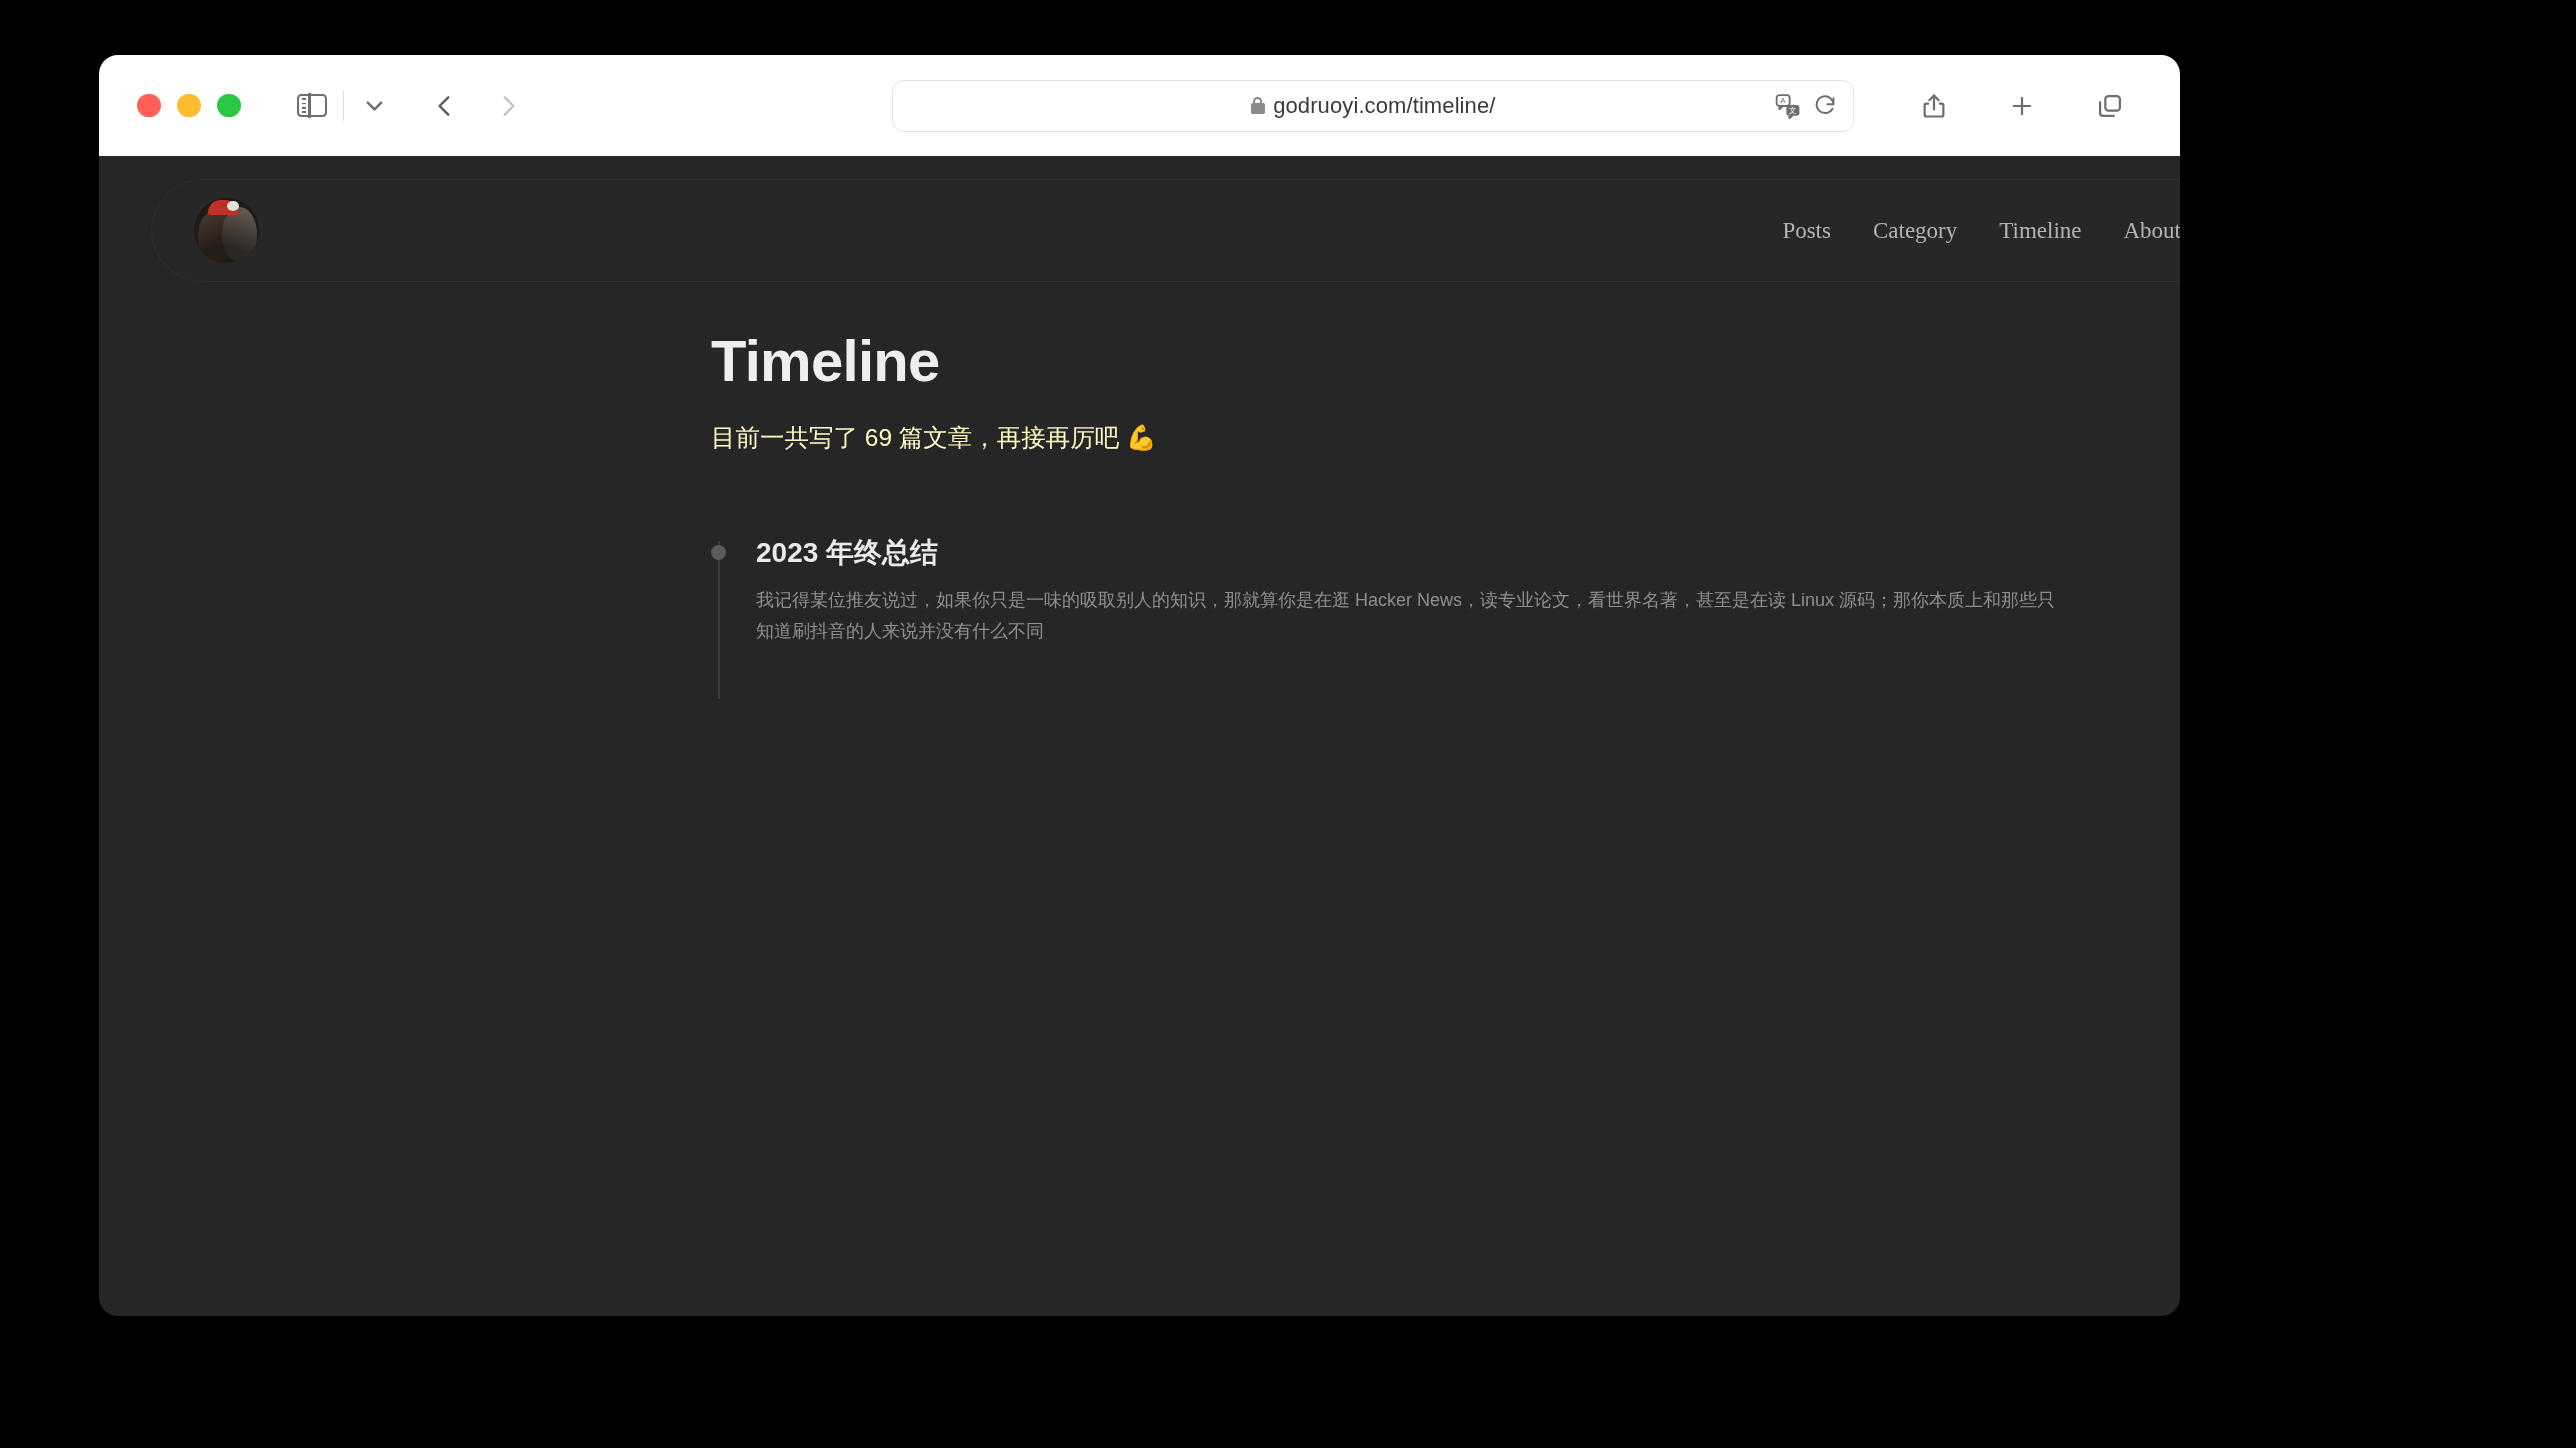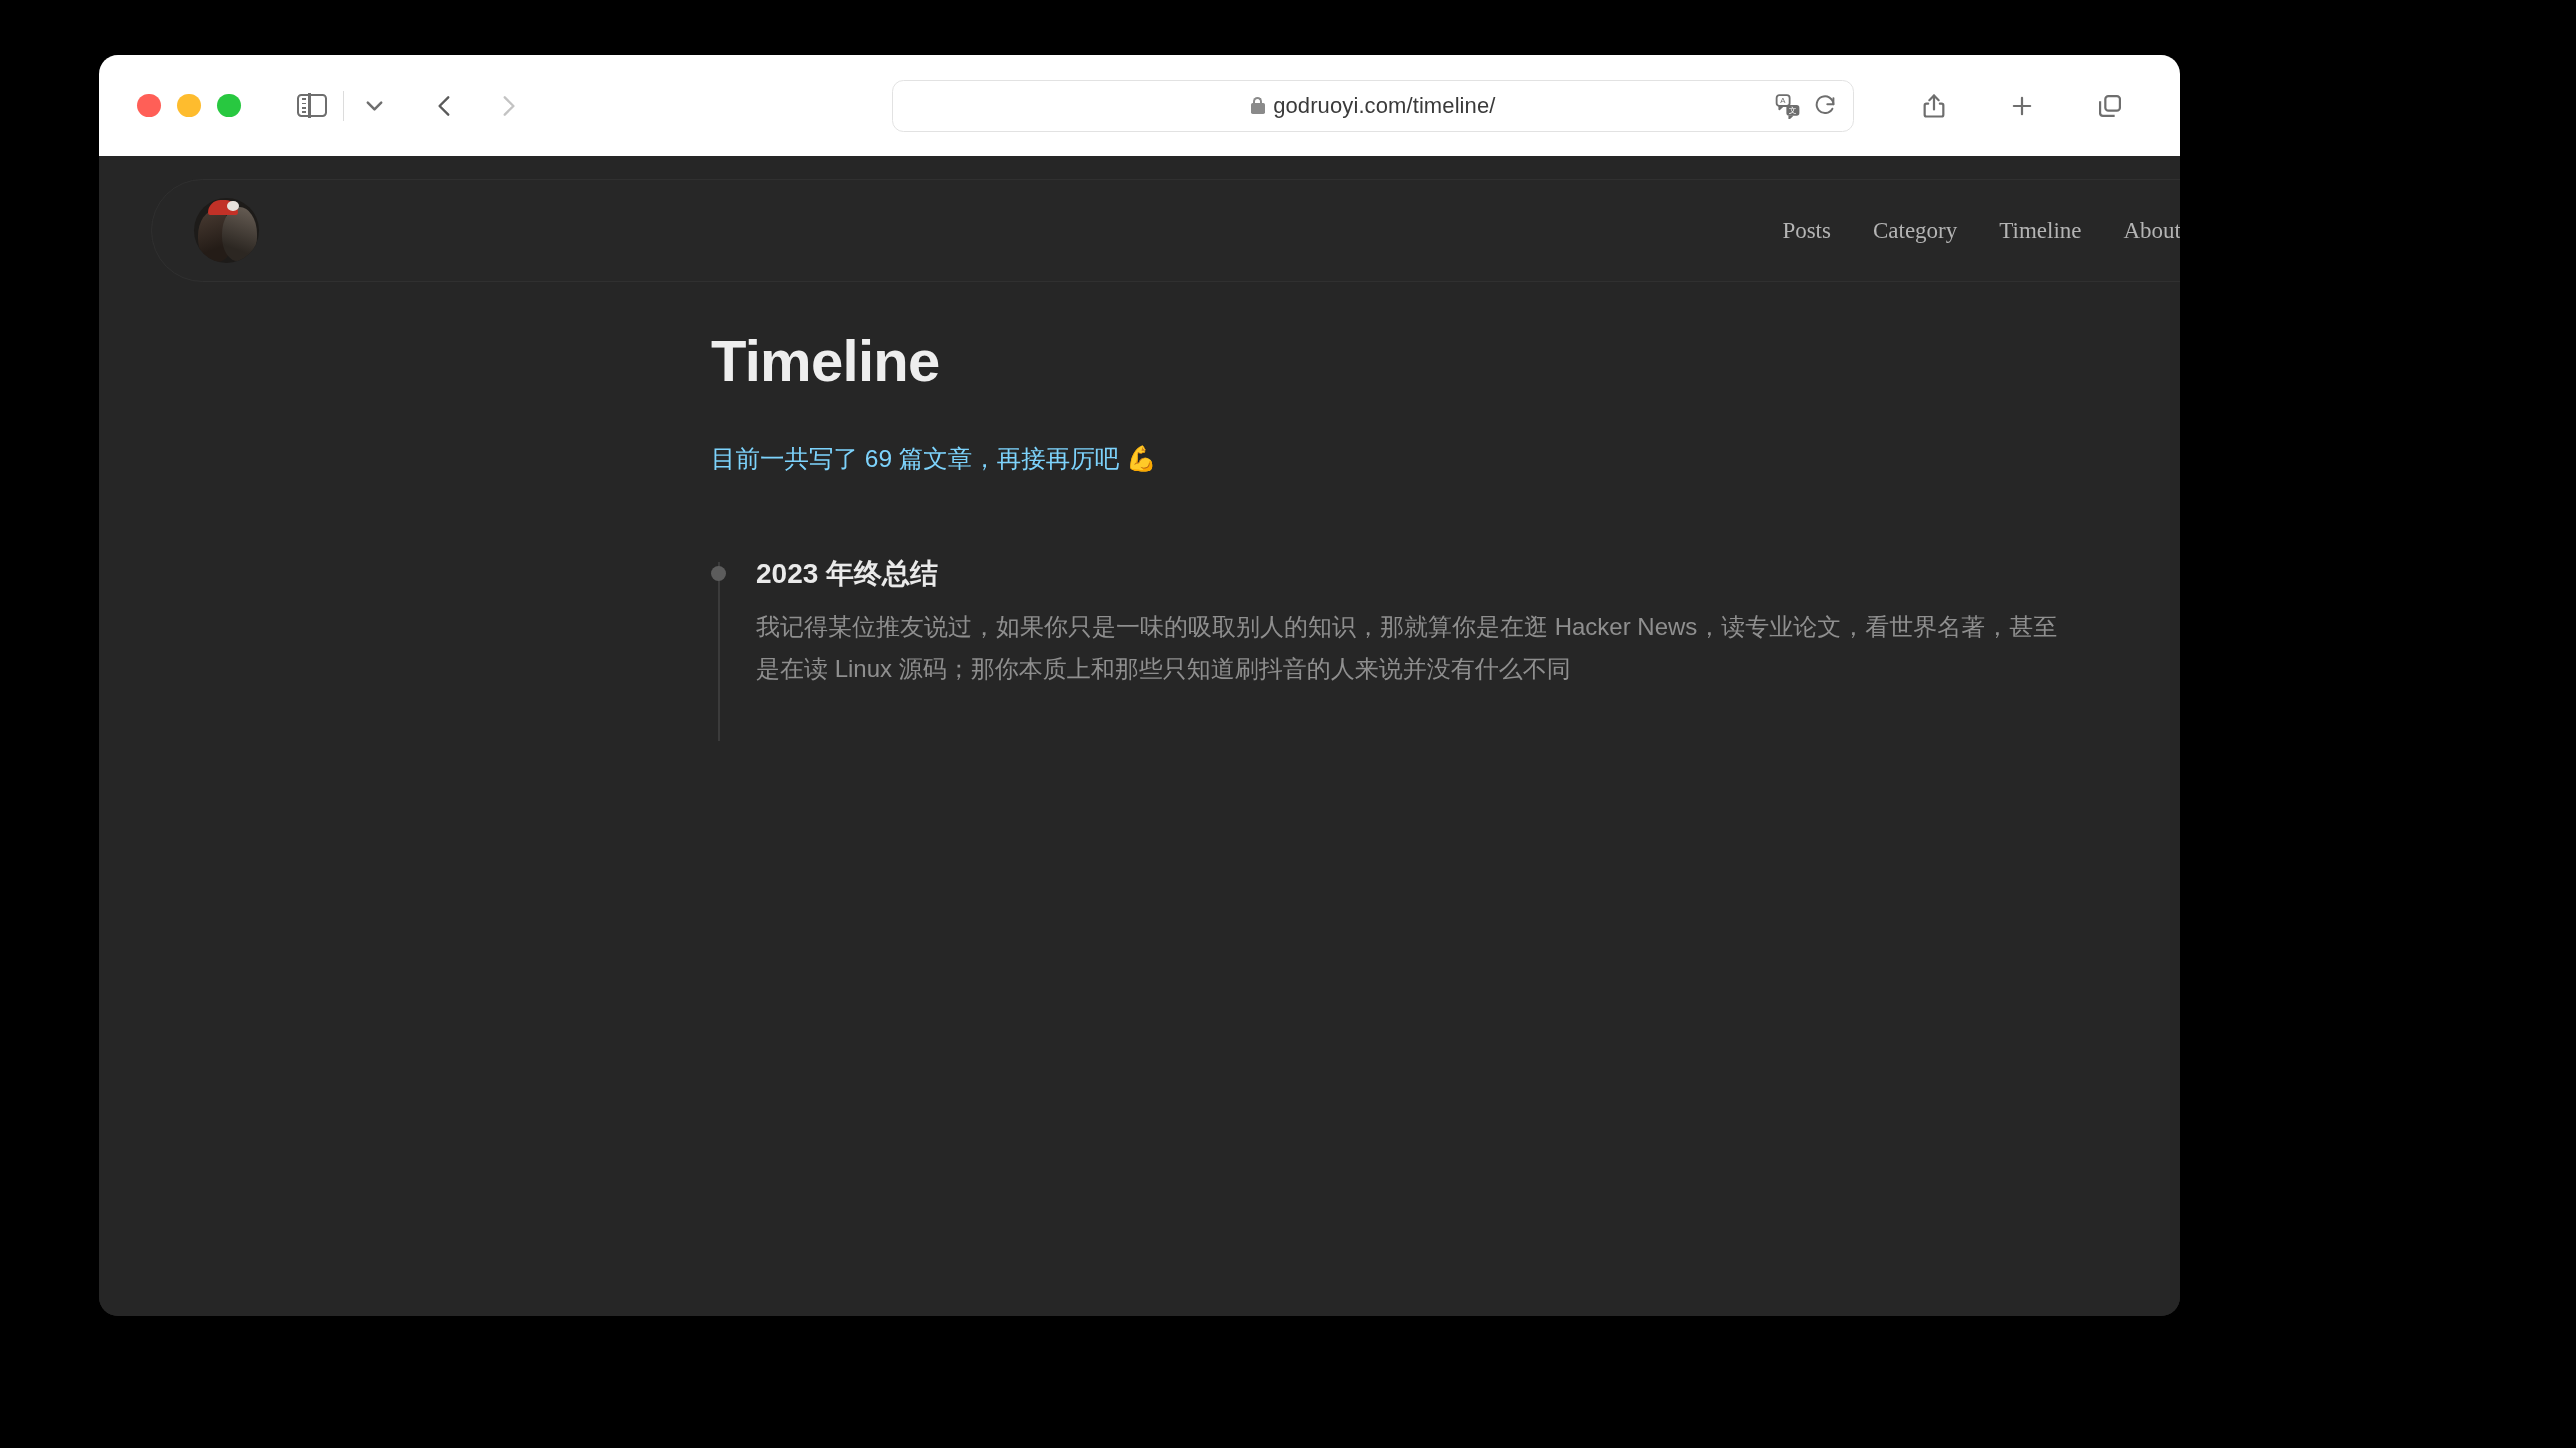--- a/index.html
+++ b/index.html
@@ -206,23 +206,23 @@
 
   #page-title {
     font-size: 58px;
     font-weight: bold;
     color: #eeeeee;
     letter-spacing: -0.7px;
     line-height: 1.05;
   }
 
   #page-subtitle {
-    margin-top: 49px;
+    margin-top: 28px;
     font-size: 24.5px;
-    color: #7dd3fc;
+    color: #fef9c3;
     line-height: 1.5;
   }
 
   #timeline {
     position: relative;
     margin-top: 77px;
     padding-left: 45px;
   }
   #timeline-axis {
     position: absolute;
@@ -240,21 +240,21 @@
     background: #5c5c5c;
   }
   .entry-title {
     font-size: 28px;
     font-weight: bold;
     color: #eaeaea;
     line-height: 1.35;
   }
   .entry-desc {
     margin-top: 14px;
-    font-size: 24px;
+    font-size: 18px;
     color: #8f8f8f;
     line-height: 1.72;
     max-width: 1312px;
   }
 </style>
 </head>
 <body>
 
 <div id="browser-window">
 

